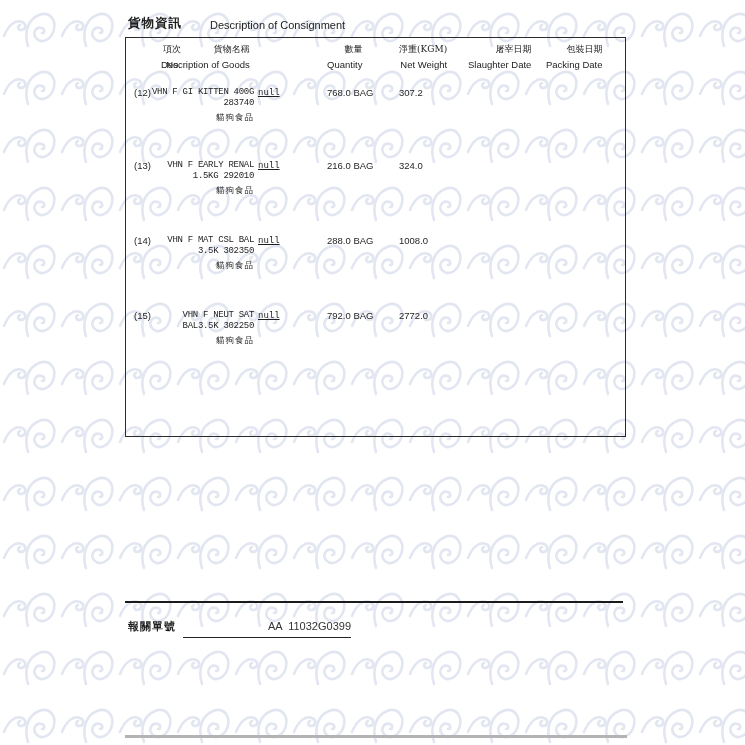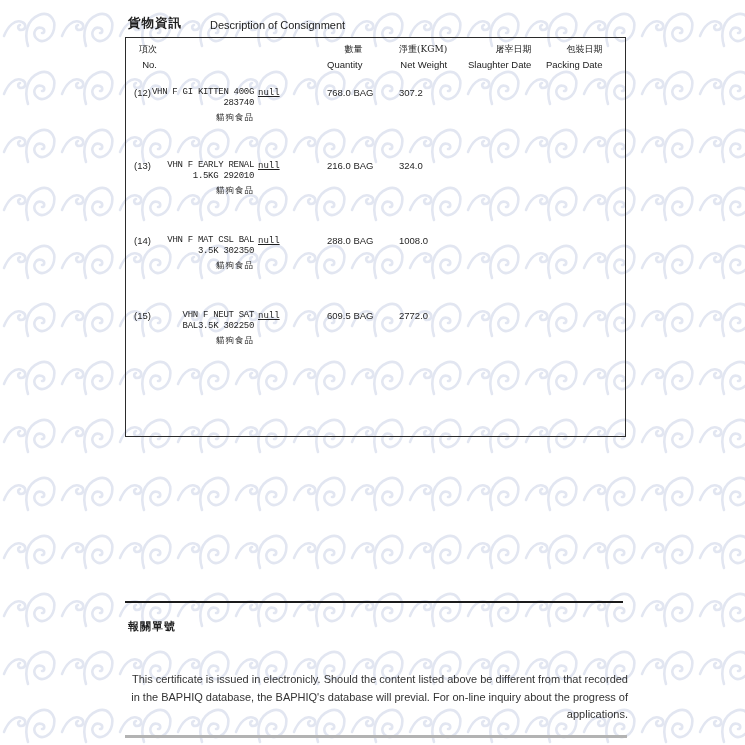--- a/index.html
+++ b/index.html
@@ -16,21 +16,21 @@
   .content{position:absolute;left:0;top:0;width:745px;height:745px;z-index:1;}
 
   .title-zh{left:128px;top:15px;font:bold 12.5px "DejaVu Serif","Liberation Serif",serif;letter-spacing:1px;}
   .title-en{left:210px;top:19px;font:11px "Liberation Sans",sans-serif;color:#222;}
 
   .tbl{left:125px;top:37px;width:499px;height:398px;border:1.4px solid #2b2b2b;background:transparent;}
 
   .hcell{position:absolute;top:5px;}
   .hzh{display:block;font:9px "DejaVu Serif","Liberation Serif",serif;color:#222;margin-bottom:3px;white-space:nowrap;}
   .hen{display:block;font:9.5px "Liberation Sans",sans-serif;color:#222;line-height:12px;}
-  .c0{left:8px;}  .c0 .hzh{padding-left:5px;}
+  .c0{left:8px;}  .c0 .hzh{padding-left:5px;margin-left:24px;}
   .c1{left:35px;}
   .c2{left:136px;width:58px;}
   .c3{left:201px;} .c3 .hzh{padding-left:7px;}
   .c4{left:273px;}
   .c5{left:342px;}
   .c6{left:420px;}
 
   .row{position:absolute;left:0;width:100%;}
   .r0{top:49px;} .r1{top:122px;} .r2{top:197px;} .r3{top:272px;}
   .cell-no{position:absolute;left:8px;font:9.5px "Liberation Sans",sans-serif;}
@@ -70,20 +70,24 @@
 <div class="content">
 
   <div class="abs title-zh">貨物資訊</div>
   <div class="abs title-en">Description of Consignment</div>
 
   <div class="abs tbl">
 
     <div class="hcell c0">
       <span class="hzh">項次</span>
       <span class="hen">No.</span>
+    </div>
+    <div class="hcell c1">
+      <span class="hzh">貨物名稱</span>
+      <span class="hen">Description of Goods</span>
     </div>
     <div class="hcell c3">
       <span class="hzh">數量</span>
       <span class="hen">Quantity</span>
     </div>
     <div class="hcell c4">
       <span class="hzh">淨重(KGM)</span>
       <span class="hen">Net Weight</span>
     </div>
     <div class="hcell c5">
@@ -138,25 +142,25 @@
     </div>
 
     <div class="row r3">
       <span class="cell-no">(15)</span>
       <span class="cell-name">
         <span>VHN F NEUT SAT</span><br>
         <span>BAL3.5K 302250</span>
         <span class="cell-cat">貓狗食品</span>
       </span>
       <span class="cell-origin">null</span>
-      <span class="cell-qty">609.5 BAG</span>
+      <span class="cell-qty">792.0 BAG</span>
       <span class="cell-net">2772.0</span>
       <span class="cell-sd"></span>
       <span class="cell-pd"></span>
     </div>
   </div>
 
   <div class="abs rule1"></div>
   <div class="abs decl-label">報關單號</div>
-  <div class="abs notice-en">This certificate is issued in electronicly. Should the content listed above be different from that recorded in the BAPHIQ database, the BAPHIQ's database will previal. For on-line inquiry about the progress of applications.</div>
+  <div class="abs decl-num">AA  11032G0399</div>
   <div class="abs rule2"></div>
 
 </div>
 
 </body></html>

